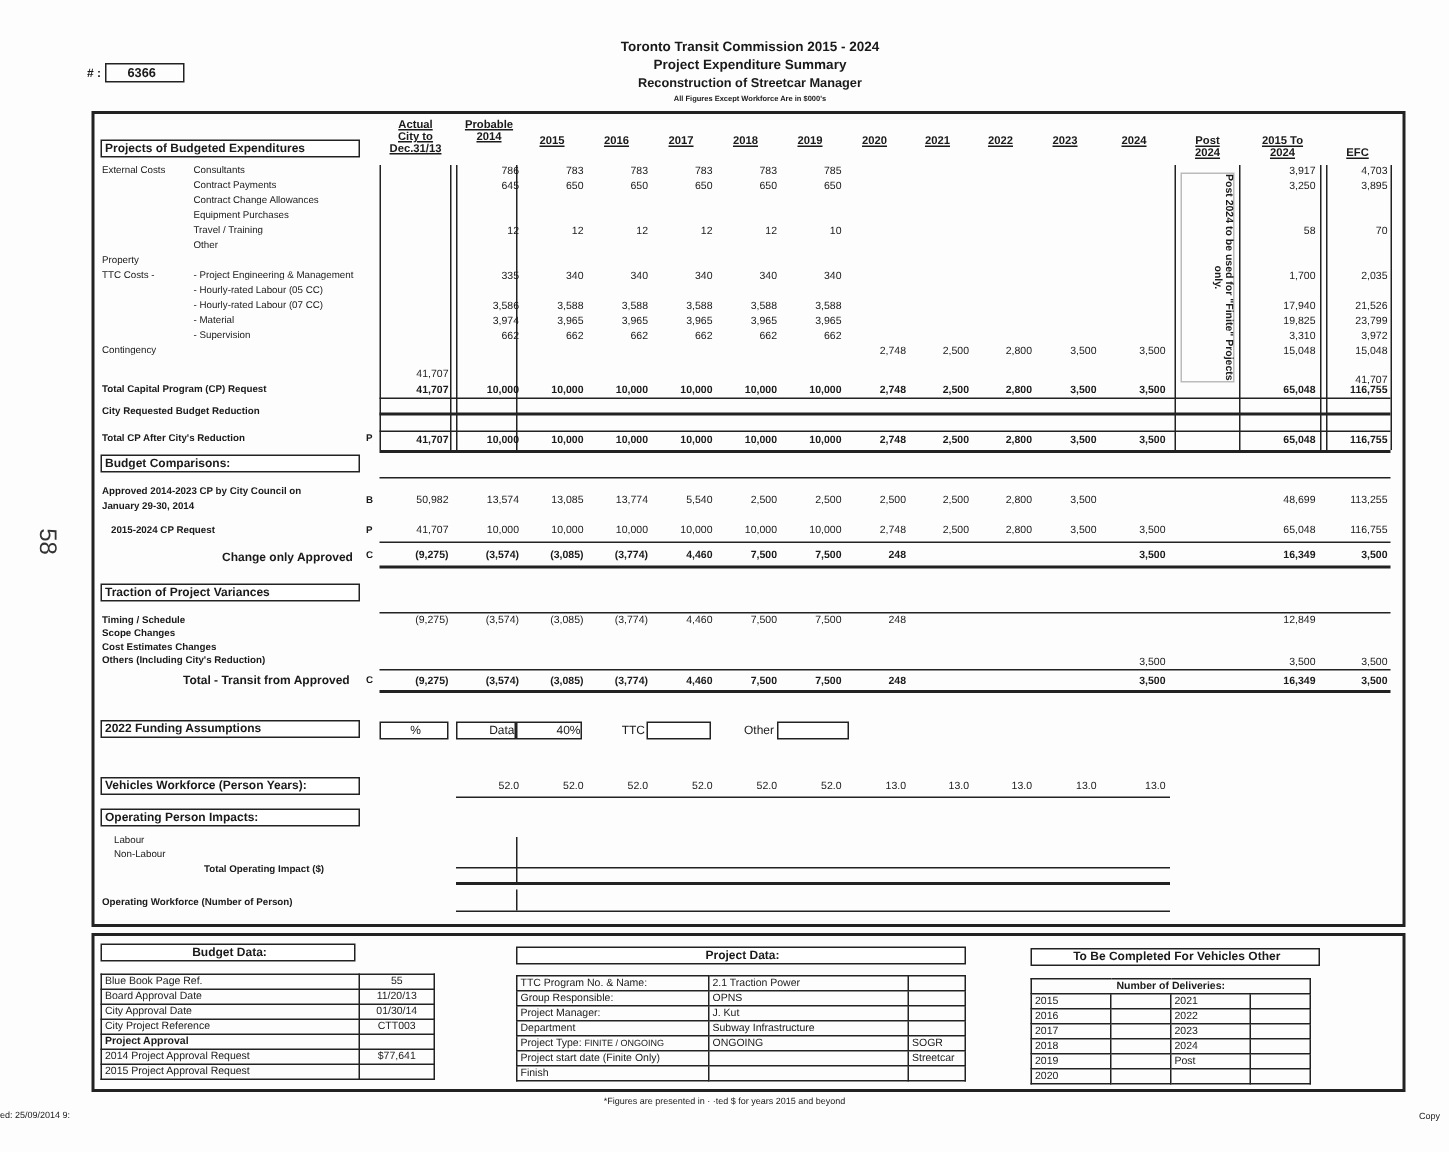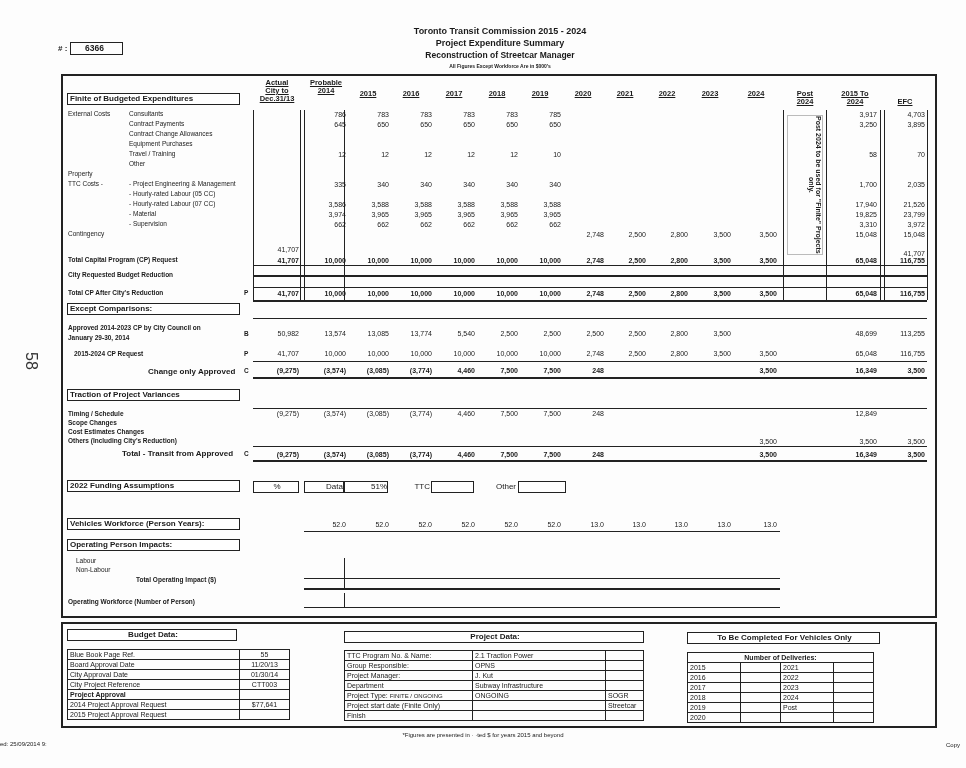--- a/index.html
+++ b/index.html
@@ -68,22 +68,22 @@
     <div>Post</div>
     <div>2024</div>
   </div>
   <div class="abs hdr" style="left:830px;top:90px;width:50px">
     <div>2015 To</div>
     <div>2024</div>
   </div>
   <div class="abs hdr" style="left:885px;top:98px;width:40px">EFC</div>
 </div>
 
-<div class="abs secbox" style="left:67px;top:93px;width:173px">Finite of Budgeted Expenditures</div>
-<div class="abs secbox" style="left:67px;top:303px;width:173px">Except Comparisons:</div>
+<div class="abs secbox" style="left:67px;top:93px;width:173px">Projects of Budgeted Expenditures</div>
+<div class="abs secbox" style="left:67px;top:303px;width:173px">Budget Comparisons:</div>
 <div class="abs secbox" style="left:67px;top:389px;width:173px">Traction of Project Variances</div>
 <div class="abs secbox" style="left:67px;top:480px;width:173px">2022 Funding Assumptions</div>
 <div class="abs secbox" style="left:67px;top:518px;width:173px">Vehicles Workforce (Person Years):</div>
 <div class="abs secbox" style="left:67px;top:539px;width:173px">Operating Person Impacts:</div>
 
 <div class="abs vline" style="left:253px;top:110px;height:190px"></div>
 <div class="abs vline" style="left:300px;top:110px;height:190px"></div>
 <div class="abs vline" style="left:304px;top:110px;height:190px"></div>
 <div class="abs vline" style="left:344px;top:110px;height:190px"></div>
 <div class="abs vline" style="left:783px;top:110px;height:190px"></div>
@@ -437,21 +437,21 @@
     <div class="abs num bold" style="left:600px;top:451px"></div>
     <div class="abs num bold" style="left:642px;top:451px"></div>
     <div class="abs num bold" style="left:685px;top:451px"></div>
     <div class="abs num bold" style="left:731px;top:451px">3,500</div>
     <div class="abs num bold" style="left:831px;top:451px">16,349</div>
     <div class="abs num bold" style="left:879px;top:451px">3,500</div>
   </div>
 
 <div class="abs secbox" style="left:253px;top:481px;width:46px;text-align:center;font-weight:normal">%</div>
 <div class="abs secbox" style="left:304px;top:481px;width:40px;text-align:right;font-weight:normal">Data</div>
-<div class="abs secbox" style="left:344px;top:481px;width:44px;text-align:right;font-weight:normal">51%</div>
+<div class="abs secbox" style="left:344px;top:481px;width:44px;text-align:right;font-weight:normal">40%</div>
 <div class="abs" style="left:388px;top:482px;width:42px;text-align:right;font-size:8px">TTC</div>
 <div class="abs secbox" style="left:431px;top:481px;width:43px"></div>
 <div class="abs" style="left:474px;top:482px;width:42px;text-align:right;font-size:8px">Other</div>
 <div class="abs secbox" style="left:518px;top:481px;width:48px"></div>
 
 <div id="wfrow">
     <div class="abs num" style="left:300px;top:521px">52.0</div>
     <div class="abs num" style="left:343px;top:521px">52.0</div>
     <div class="abs num" style="left:386px;top:521px">52.0</div>
     <div class="abs num" style="left:429px;top:521px">52.0</div>
@@ -543,21 +543,21 @@
         <td style="width: 38px;">Streetcar</td>
       </tr>
       <tr>
         <td style="width: 128px;"><span>Finish</span></td>
         <td></td>
         <td style="width: 38px;"></td>
       </tr>
     </tbody>
 </table>
 
-<div class="abs secbox" style="left:687px;top:632px;width:193px;text-align:center">To Be Completed For Vehicles Only</div>
+<div class="abs secbox" style="left:687px;top:632px;width:193px;text-align:center">To Be Completed For Vehicles Other</div>
 <table class="abs tbl" style="left:687px;top:652px;width:187px">
   <tbody id="vhbody">
     <tr>
         <td colspan="4" style="text-align:center;font-weight:bold">Number of Deliveries:</td>
       </tr>
   <tr>
         <td>2015</td>
         <td style="width: 40px;"></td>
         <td>2021</td>
         <td style="width: 40px;"></td>

